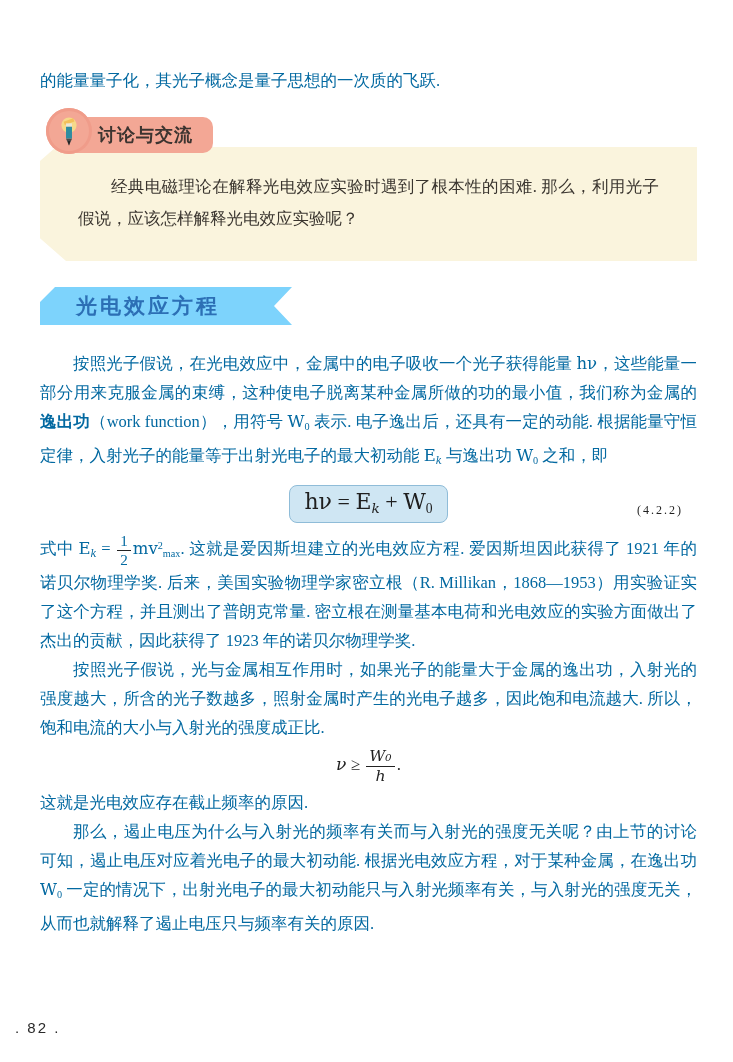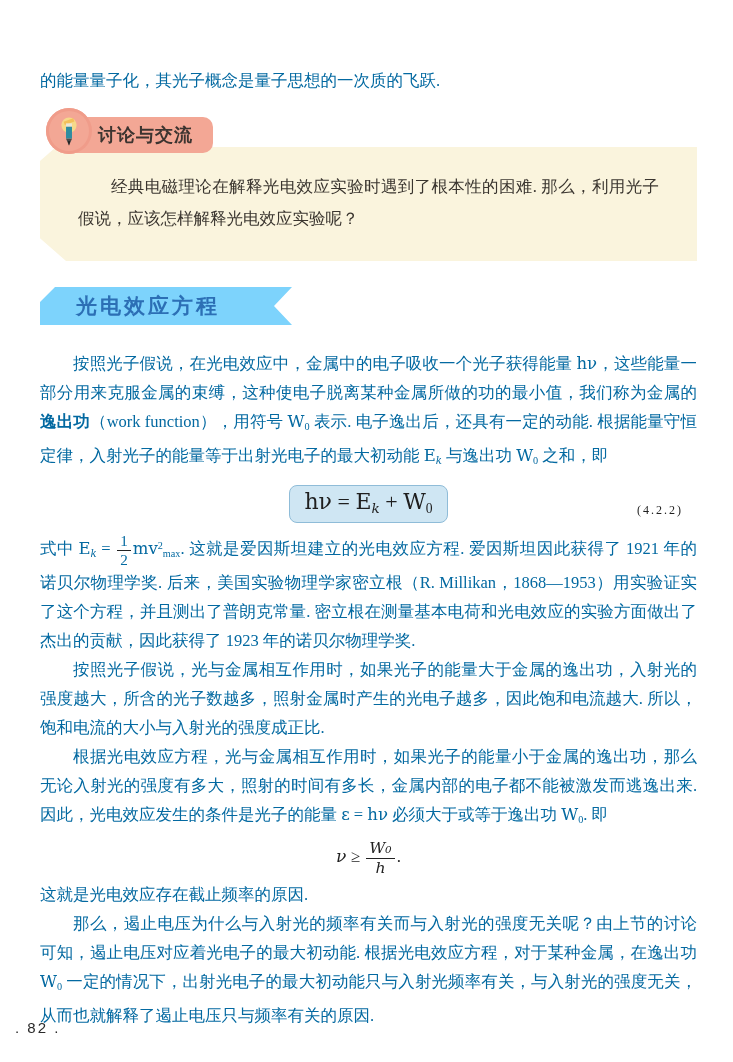--- a/index.html
+++ b/index.html
@@ -155,21 +155,20 @@
 
   <div class="eq-row">
     <span class="eq-box"><span class="seg-i">hν</span><span> = </span><span class="seg-i">E</span><span class="seg-isub">k</span><span> + </span><span class="seg-i">W</span><span class="seg-sub">0</span></span>
     <span class="eq-num">(4.2.2)</span>
   </div>
 
   <p class="body-text no-indent"><span>式中 </span><span class="seg-i">E</span><span class="seg-isub">k</span><span> = </span><span class="frac"><span class="num">1</span><span class="den">2</span></span><span class="seg-i">mv</span><span class="seg-sup">2</span><span class="seg-sub">max</span><span>. 这就是爱因斯坦建立的光电效应方程. 爱因斯坦因此获得了 1921 年的诺贝尔物理学奖. 后来，美国实验物理学家密立根（R. Millikan，1868—1953）用实验证实了这个方程，并且测出了普朗克常量. 密立根在测量基本电荷和光电效应的实验方面做出了杰出的贡献，因此获得了 1923 年的诺贝尔物理学奖.</span></p>
 
   <p class="body-text indent para-gap">按照光子假说，光与金属相互作用时，如果光子的能量大于金属的逸出功，入射光的强度越大，所含的光子数越多，照射金属时产生的光电子越多，因此饱和电流越大. 所以，饱和电流的大小与入射光的强度成正比.</p>
 
-  <p class="body-text indent para-gap"><span>根据光电效应方程，光与金属相互作用时，如果光子的能量小于金属的逸出功，那么无论入射光的强度有多大，照射的时间有多长，金属内部的电子都不能被激发而逃逸出来. 因此，光电效应发生的条件是光子的能量 </span><span class="seg-i">ε</span><span> = </span><span class="seg-i">hν</span><span> 必须大于或等于逸出功 </span><span class="seg-i">W</span><span class="seg-sub">0</span><span>. 即</span></p>
 
   <div class="eq-display"><span class="seg-i">ν</span><span> ≥ </span><span class="frac"><span class="num">W₀</span><span class="den">h</span></span><span>.</span></div>
 
   <p class="body-text no-indent">这就是光电效应存在截止频率的原因.</p>
 
   <p class="body-text indent para-gap"><span>那么，遏止电压为什么与入射光的频率有关而与入射光的强度无关呢？由上节的讨论可知，遏止电压对应着光电子的最大初动能. 根据光电效应方程，对于某种金属，在逸出功 </span><span class="seg-i">W</span><span class="seg-sub">0</span><span> 一定的情况下，出射光电子的最大初动能只与入射光频率有关，与入射光的强度无关，从而也就解释了遏止电压只与频率有关的原因.</span></p>
 
   <p class="body-text indent example-gap"></p>
 
   <div class="page-number">. 82 .</div>

